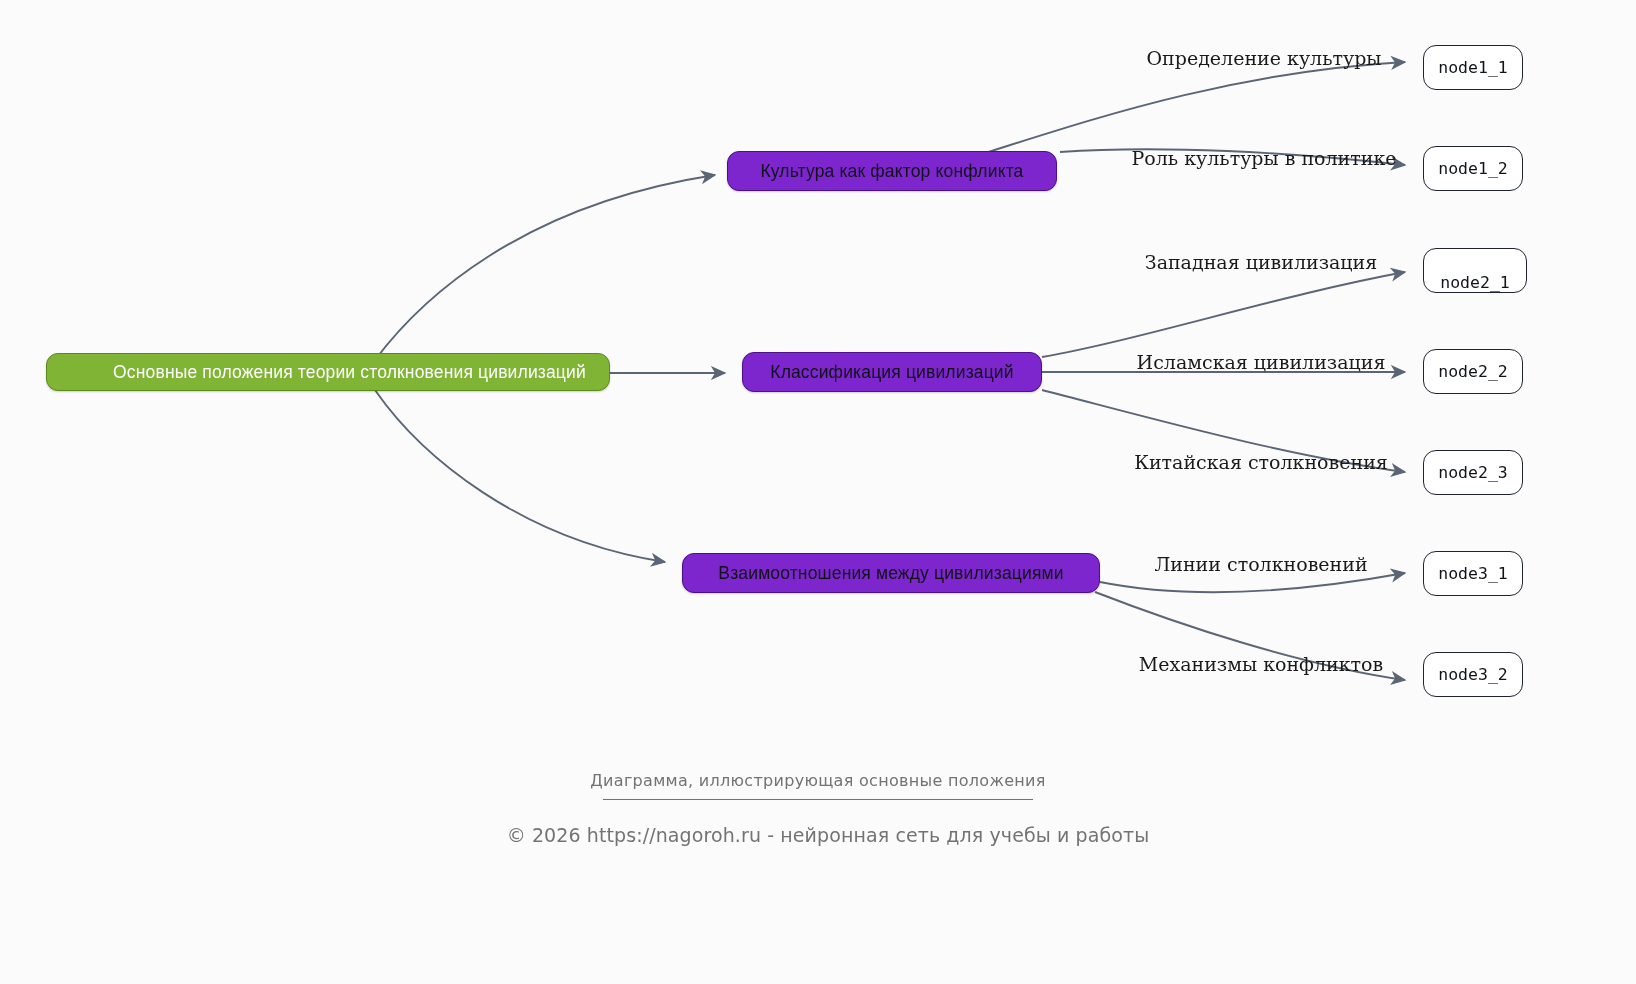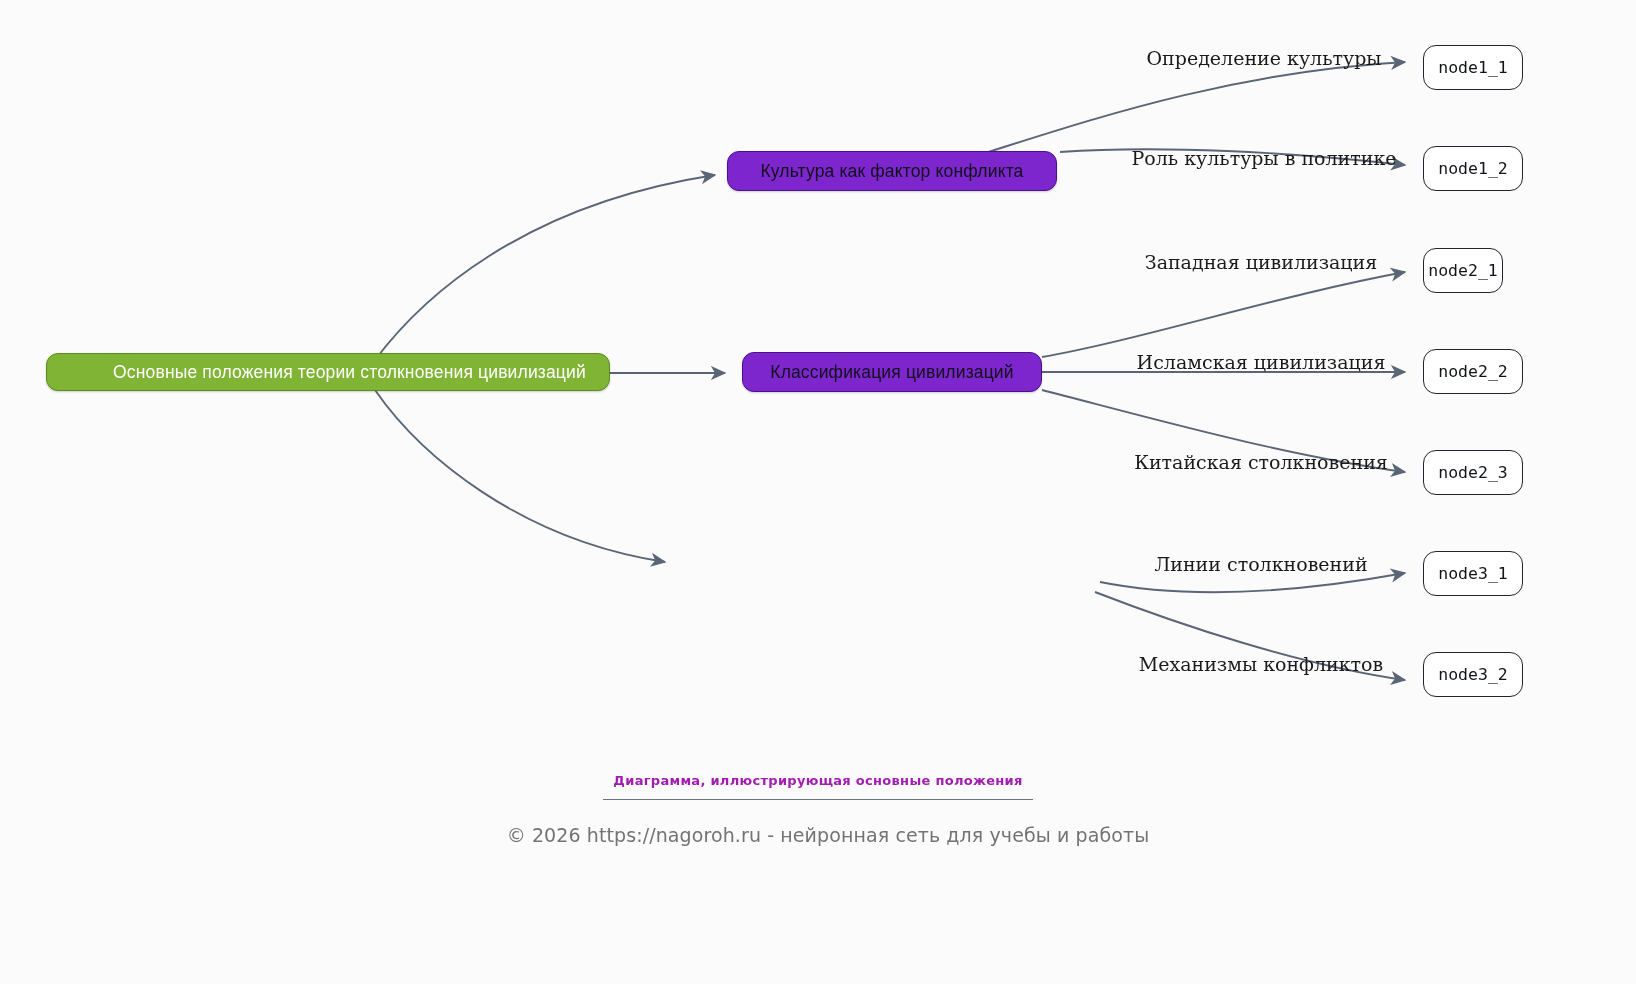--- a/index.html
+++ b/index.html
@@ -75,23 +75,23 @@
   }
   #footer {
     position: absolute;
     left: 0;
     right: 0;
     top: 770px;
     text-align: center;
   }
   .caption {
     font-family: "DejaVu Sans", "Liberation Sans", sans-serif;
-    font-weight: bold;
-    font-size: 13px;
-    color: #a21caf;
+    font-weight: normal;
+    font-size: 16px;
+    color: #737373;
     line-height: 21px;
     letter-spacing: 0.3px;
   }
   .caption-rule {
     margin: 8px auto 0 auto;
     width: 430px;
     height: 0;
     border-top: 1.6px solid #6b7280;
   }
   .copyright {
@@ -141,29 +141,32 @@
   </div>
 
   <div class="node node-branch" style="left:742px; top:352px; width:300px; height:40px;">
     <span>Классификация цивилизаций</span>
   </div>
 
   <div class="node node-branch" style="left:727px; top:151px; width:330px; height:40px;">
     <span>Культура как фактор конфликта</span>
   </div>
 
+  <div class="node node-branch" style="left:682px; top:553px; width:418px; height:40px;">
+    <span>Взаимоотношения между цивилизациями</span>
+  </div>
 
   <div class="node node-leaf" style="left:1423px; top:45px; width:100px; height:45px;">
     <span>node1_1</span>
   </div>
   <div class="node node-leaf" style="left:1423px; top:146px; width:100px; height:45px;">
     <span>node1_2</span>
   </div>
 
-  <div class="node node-leaf" style="left:1423px; top:248px; width:80px; height:45px;">
+  <div class="node node-leaf" style="left:1423px; top:248px; width:104px; height:45px;align-items:flex-end;">
     <span>node2_1</span>
   </div>
   <div class="node node-leaf" style="left:1423px; top:349px; width:100px; height:45px;">
     <span>node2_2</span>
   </div>
   <div class="node node-leaf" style="left:1423px; top:450px; width:100px; height:45px;">
     <span>node2_3</span>
   </div>
 
   <div class="node node-leaf" style="left:1423px; top:551px; width:100px; height:45px;">

